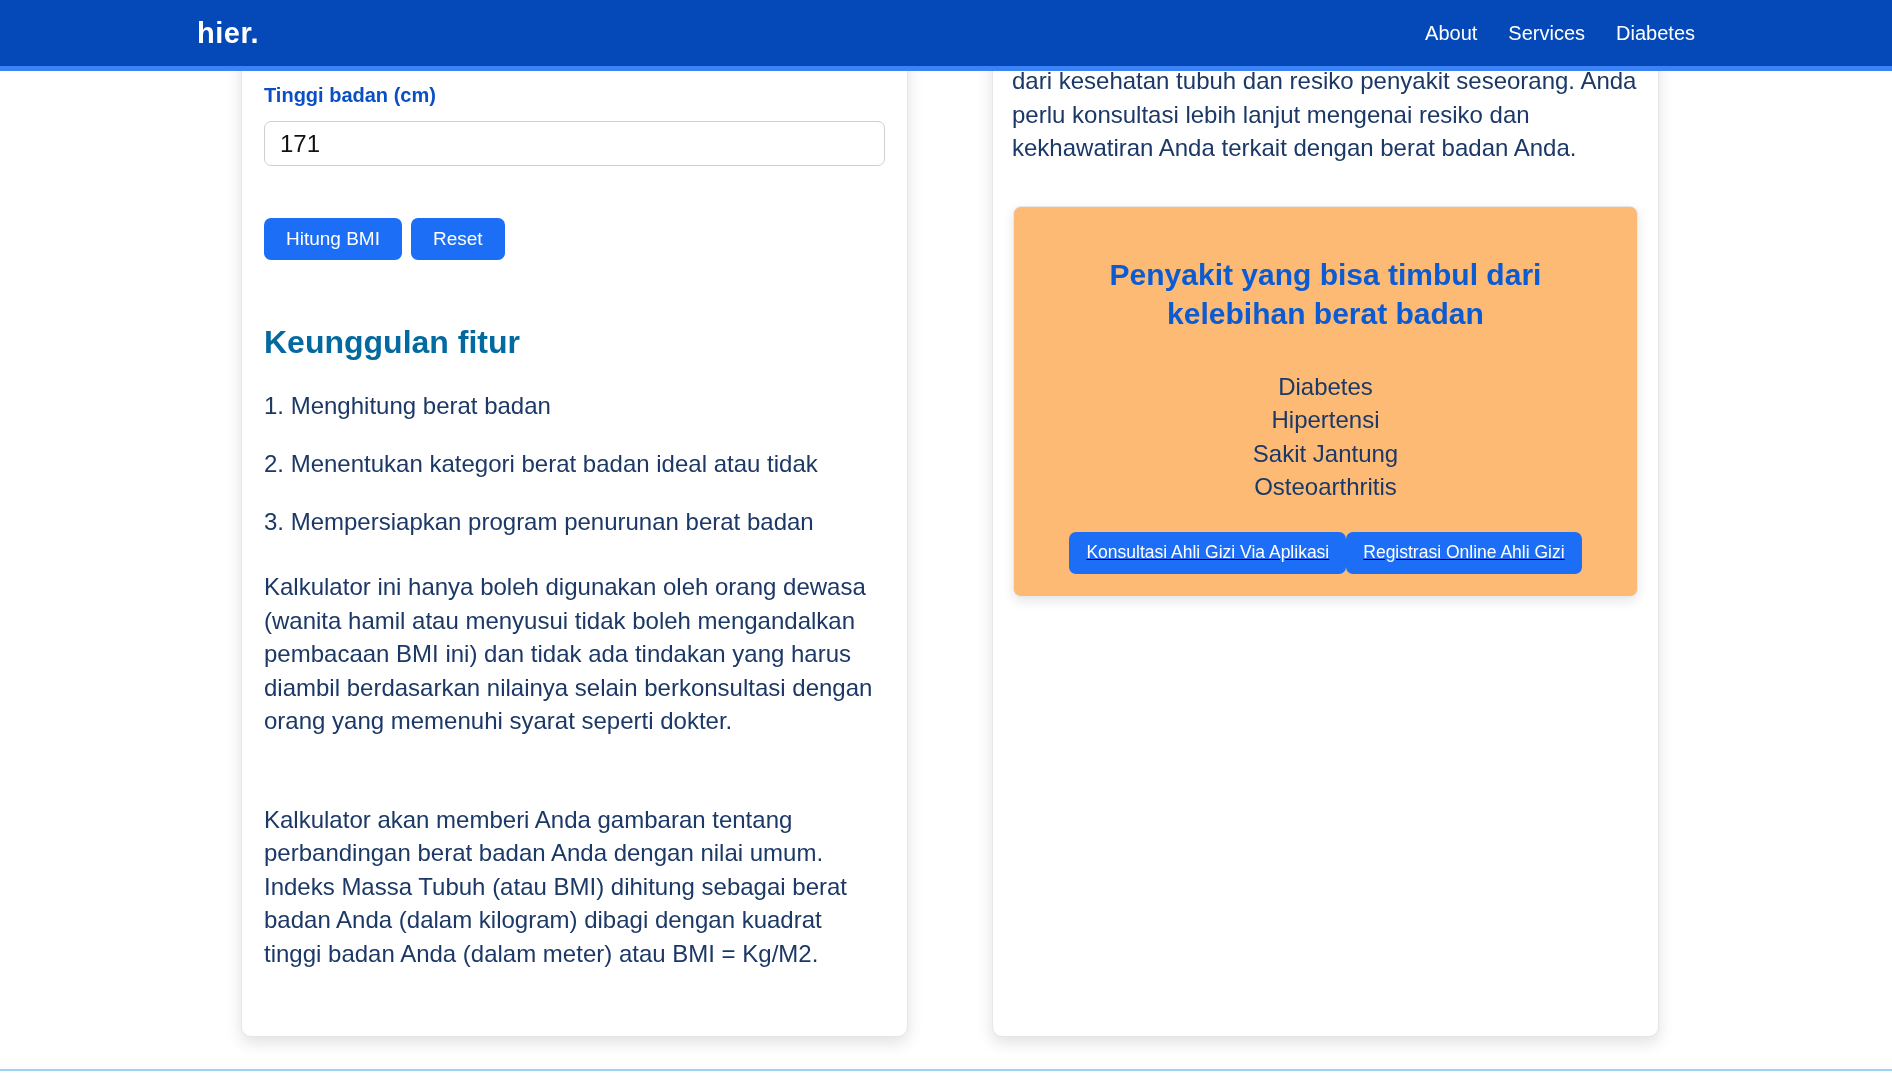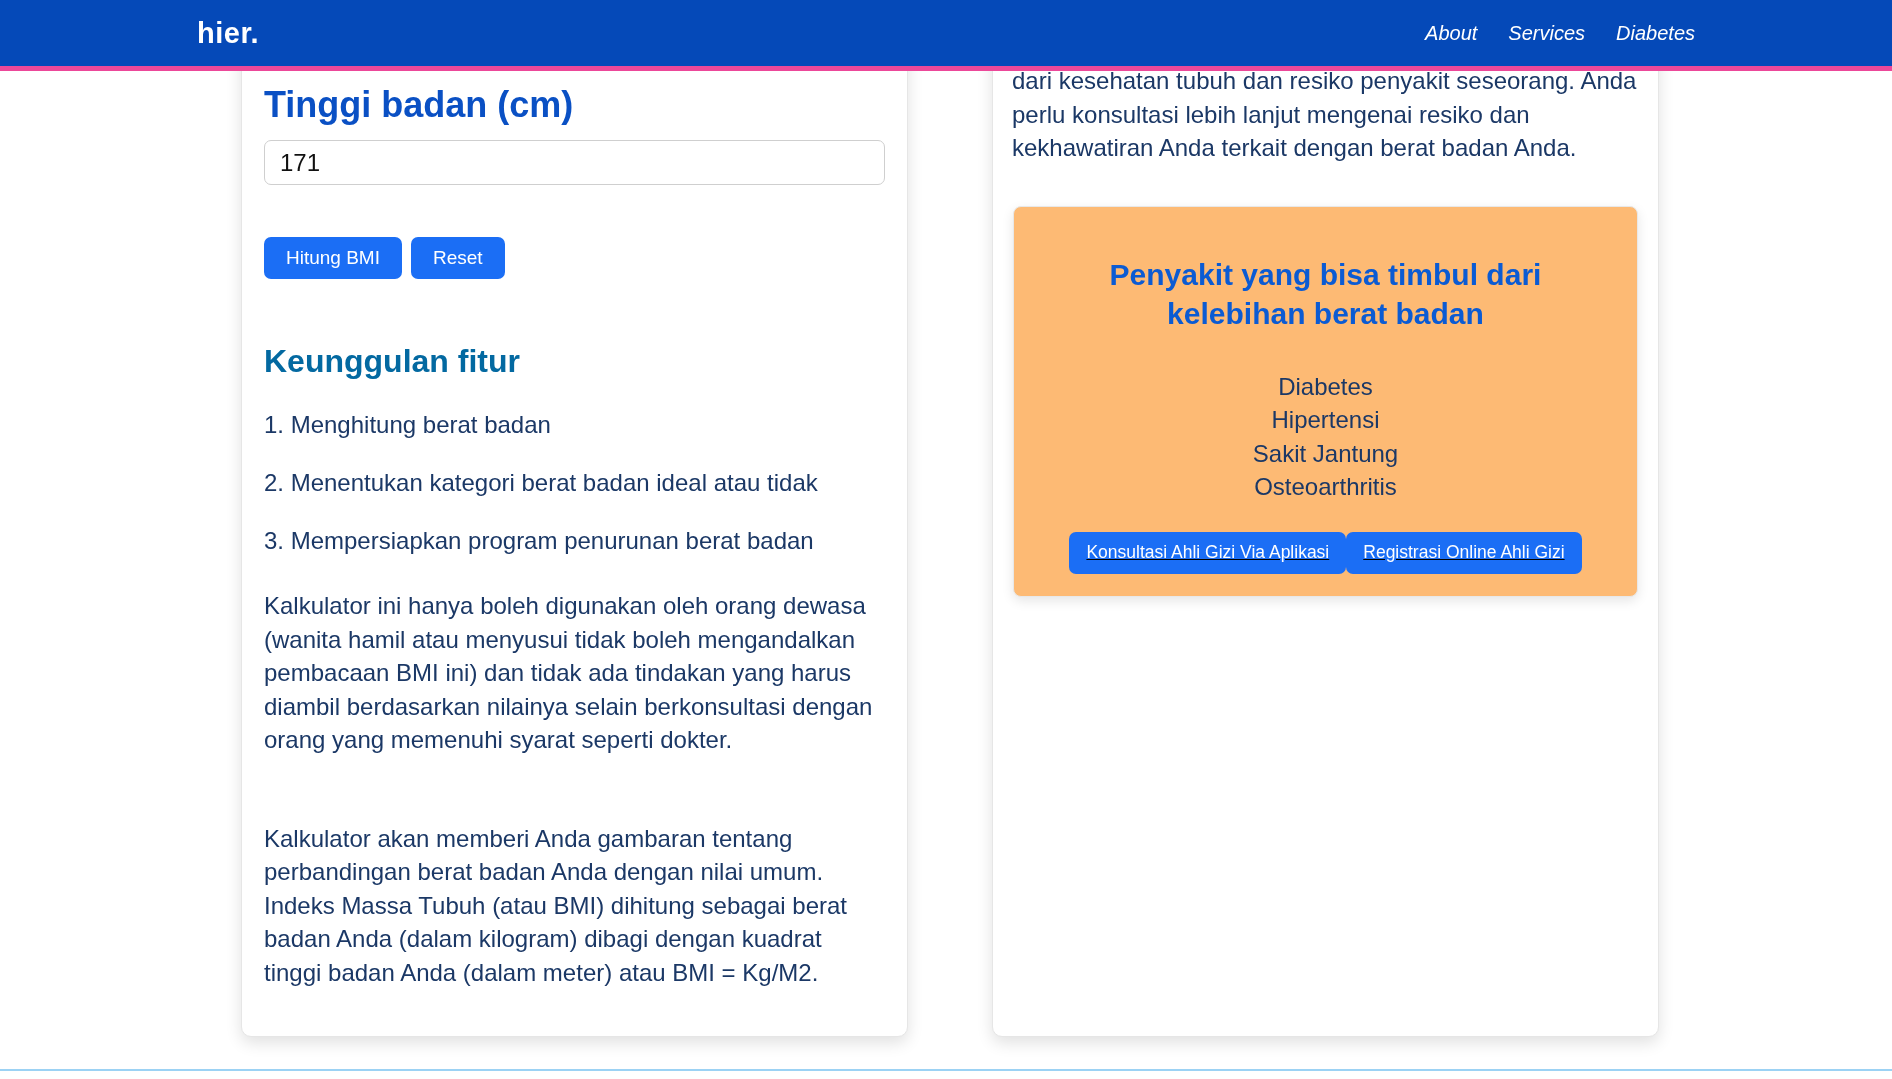--- a/index.html
+++ b/index.html
@@ -7,50 +7,50 @@
   body { font-family:"Liberation Sans", sans-serif; }
 
   .page {
     position:relative; width:1892px; height:1079px;
     overflow:hidden; background:#ffffff;
   }
 
   
   .navbar {
     position:absolute; top:0; left:0; right:0; height:71px;
-    background:#0549b8; border-bottom:5px solid #ec4899;
+    background:#0549b8; border-bottom:5px solid #3b82f6;
     z-index:10;
   }
   .navbar-inner {
     width:1498px; height:100%; margin:0 auto;
     display:flex; align-items:center;
   }
   .brand {
     color:#ffffff; font-size:29px; font-weight:bold;
     letter-spacing:0.5px; cursor:pointer;
   }
   .nav-links {
-    margin-left:auto; display:flex; gap:31px; align-items:center;font-style:italic;
+    margin-left:auto; display:flex; gap:31px; align-items:center;
   }
   .nav-link { color:#ffffff; font-size:20px; cursor:pointer; }
 
   
   .card {
     position:absolute; top:-62px; height:1099px; width:667px;
     background:#ffffff; border:1px solid #e6e6e6; border-radius:10px;
     box-shadow:0 6px 16px rgba(0,0,0,0.12);
     z-index:1;
   }
   .card-left  { left:241px; padding:0 22px; }
   .card-right { left:992px; padding:0 19px; }
 
   
   .field-label {
     margin-top:145px; color:#0a50c4;
-    font-size:36px; font-weight:bold;
+    font-size:20px; font-weight:bold;
   }
   .height-input {
     margin-top:14px; width:100%; height:45px;
     border:1px solid #cfcfcf; border-radius:7px;
     font-family:"Liberation Sans", sans-serif;
     font-size:24px; color:#111; padding:0 15px;
     outline:none; background:#fff; display:block;
   }
   .btn-row-left { margin-top:52px; display:flex; gap:9px; }
   .btn {

